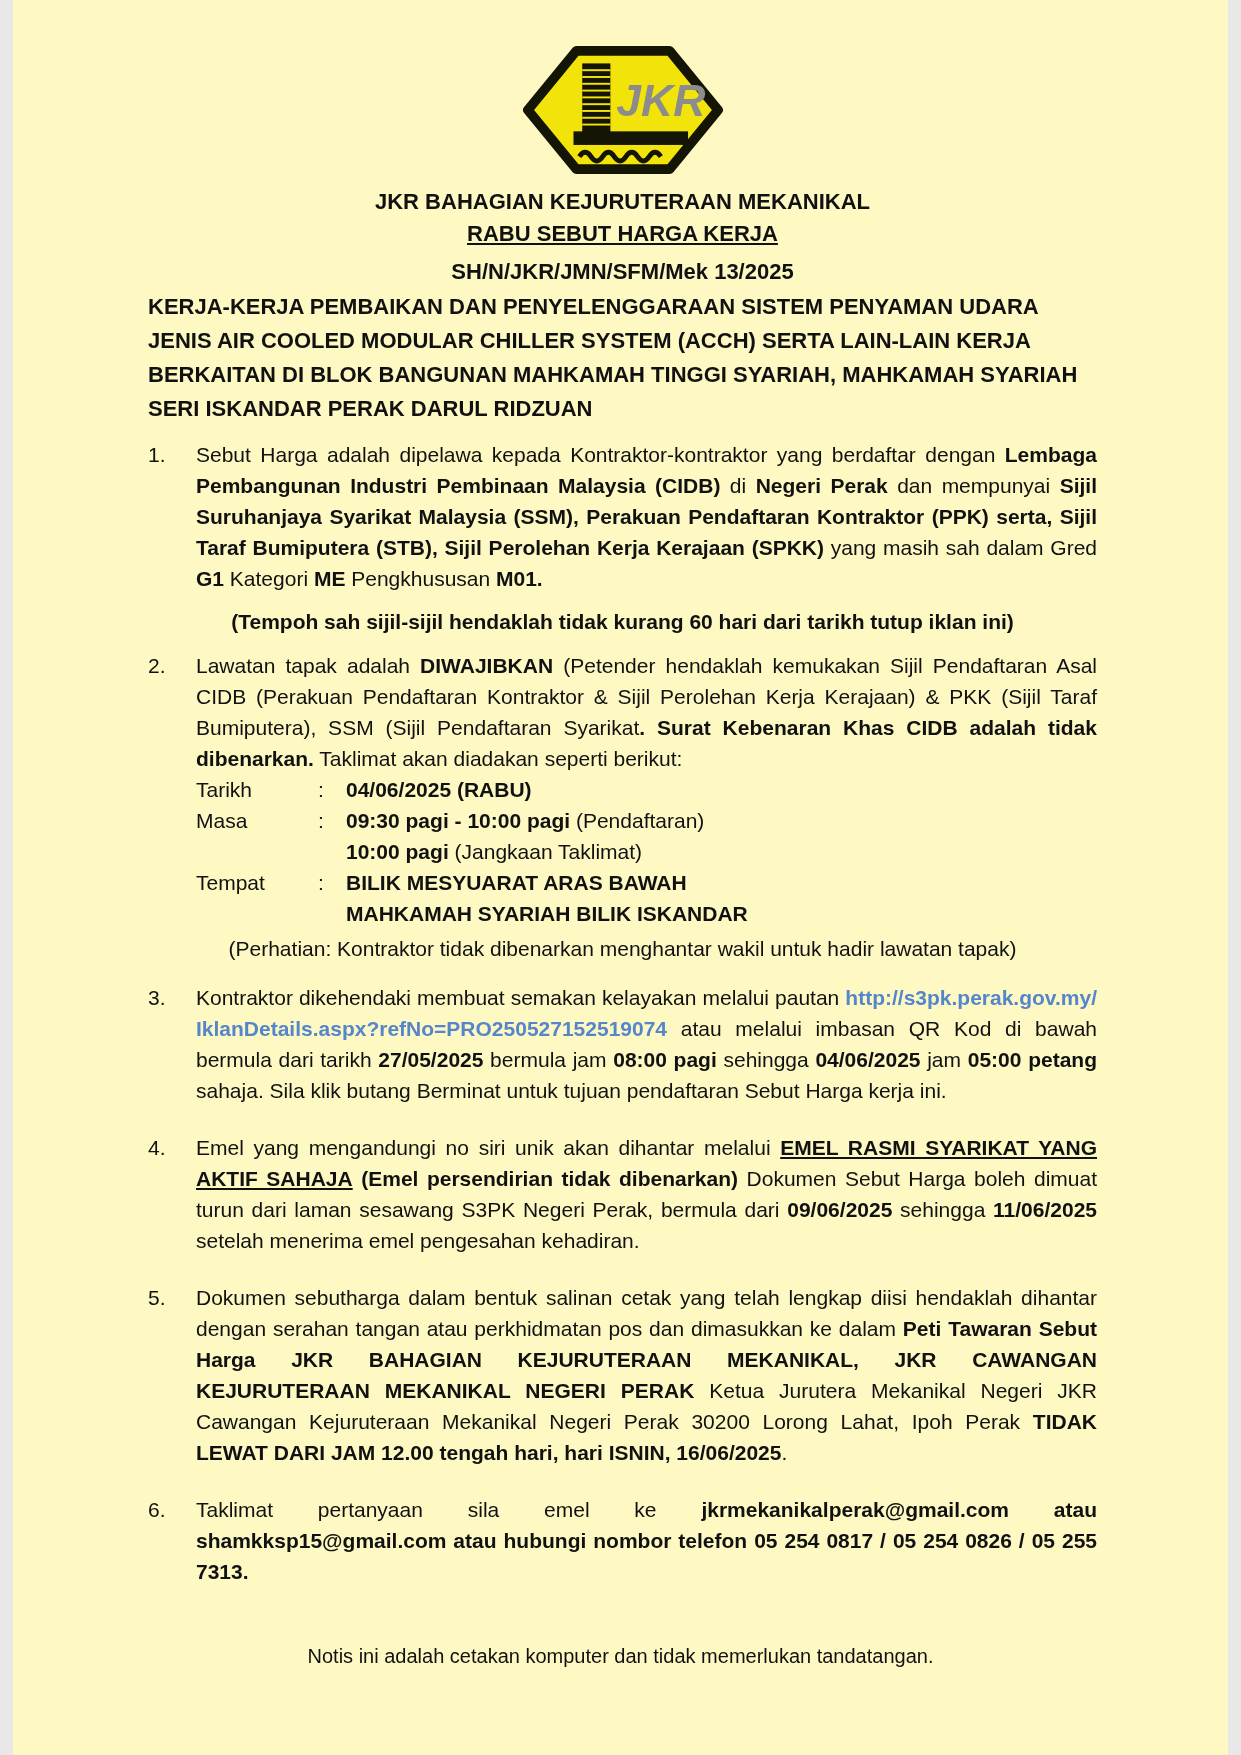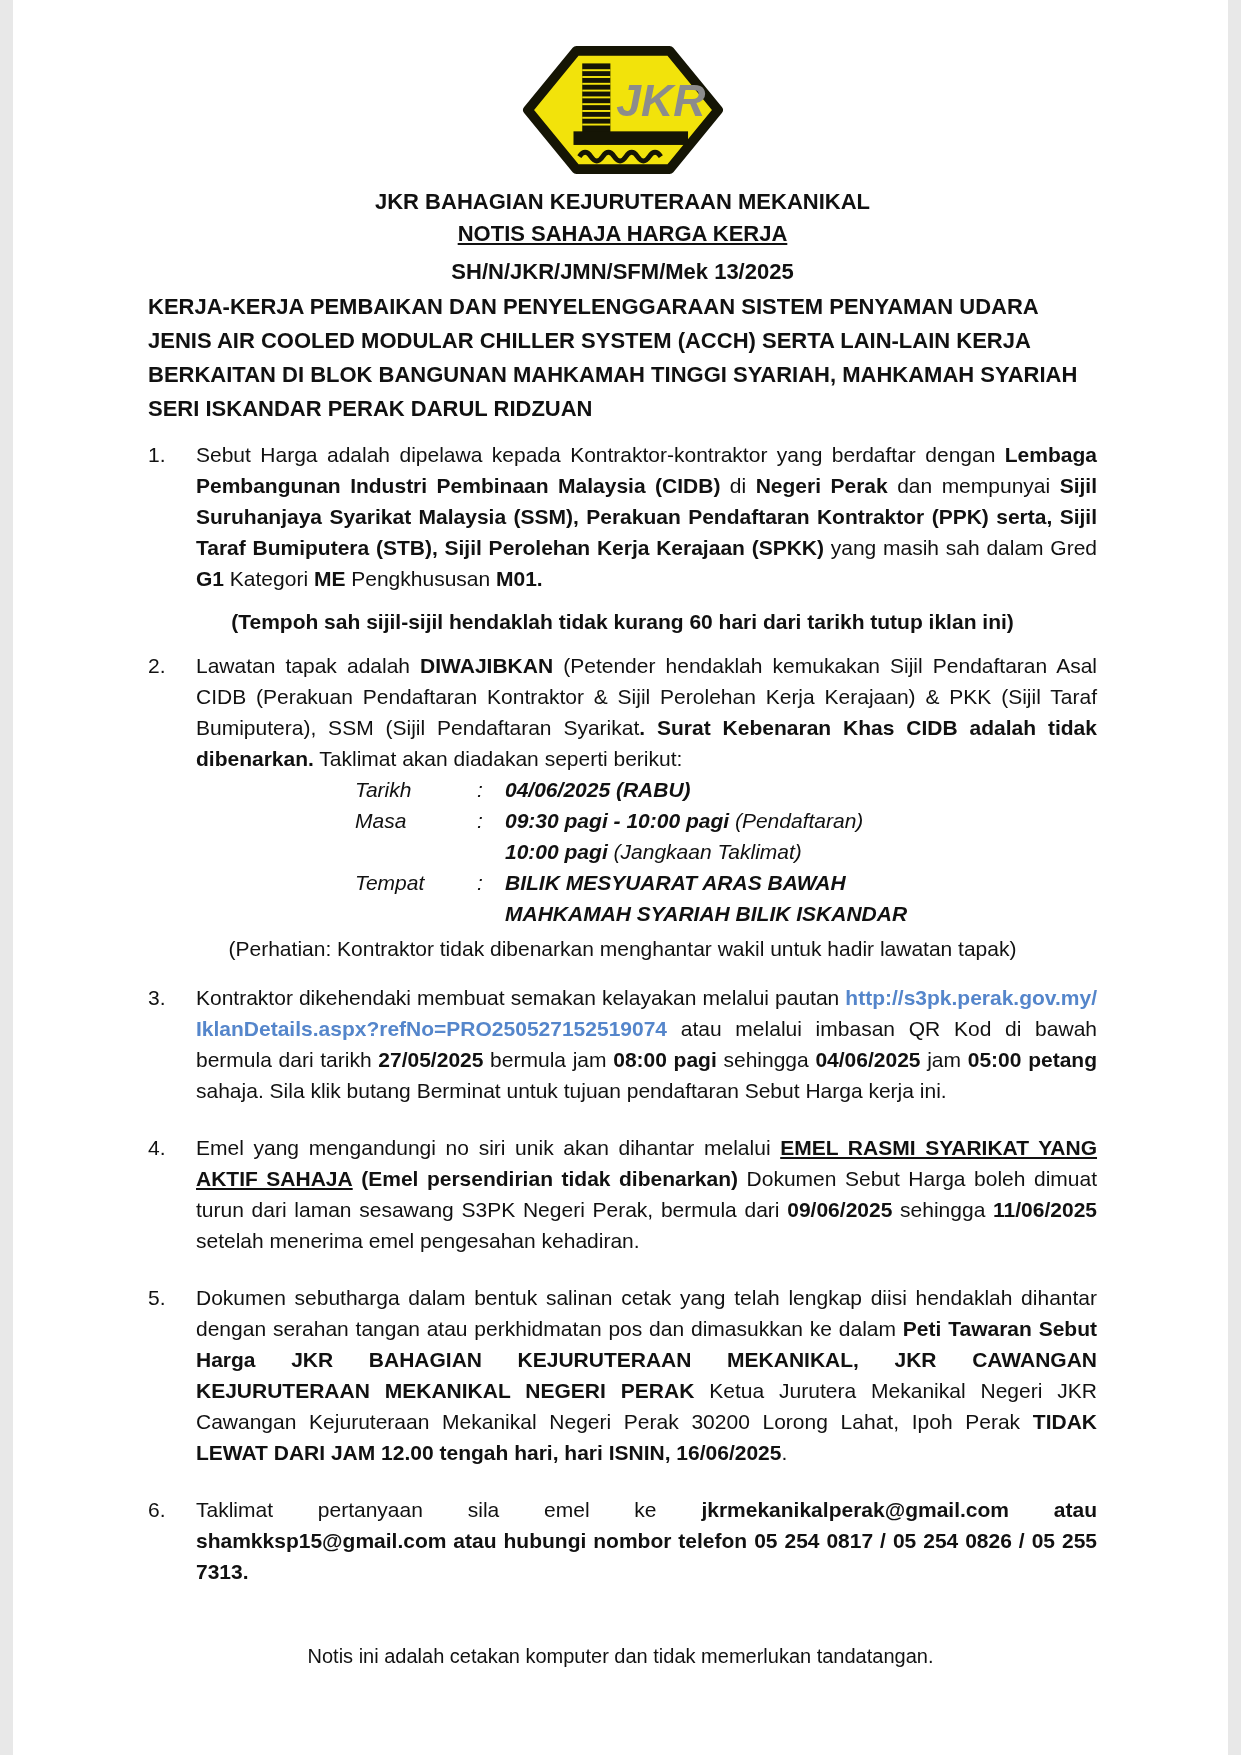--- a/index.html
+++ b/index.html
@@ -1,37 +1,37 @@
 <!DOCTYPE html>
 <html style="--link: #5586CB;"><head>
 <meta charset="utf-8">
 <style>
   html,body{margin:0;padding:0;background:#e8e8e8;}
   .page{
     position:relative;
     width:1215px;height:1755px;
-    background:#ffffff;
+    background:#fef9c3;
     margin:0 auto;
     font-family:"Liberation Sans","DejaVu Sans",sans-serif;
     color:#111;
     overflow:hidden;
   }
   .content{position:absolute;left:135px;right:131px;top:44px;}
   .logo-wrap{width:206px;height:132px;margin:0 auto 10px;}
   .b{font-weight:bold;}
   .u{text-decoration:underline;}
   .org-title{font-size:22px;line-height:32px;font-weight:bold;text-align:center;}
   .notice-title{font-size:22px;line-height:32px;font-weight:bold;text-align:center;text-decoration:underline;}
   .ref-no{font-size:22px;line-height:32px;font-weight:bold;text-align:center;margin-top:6px;}
   .project-title{font-size:22px;line-height:34px;font-weight:bold;text-align:left;margin-top:2px;}
   .item{display:flex;margin-top:13px;font-size:21px;line-height:31px;}
   .item .num{width:48px;flex:none;}
   .item .ibody{flex:1;text-align:justify;}
   .note-center{font-size:21px;line-height:31px;text-align:center;margin-top:12px;}
-  .schedule{margin-left:159px;margin-top:0;font-style:italic;}
+  .schedule{margin-top:0;}
   .srow{display:flex;font-size:21px;line-height:31px;}
   .srow .slabel{width:122px;flex:none;}
   .srow .scolon{width:28px;flex:none;}
   .srow .sval{flex:1;}
   .link{color:var(--link,#5586CB);font-weight:bold;text-decoration:none;word-break:break-all;}
   .footer-note{position:absolute;left:0;right:0;top:1630px;text-align:center;font-size:20px;line-height:28px;margin-top:12px;}
   .mt18{margin-top:18px;} .mt26{margin-top:26px;} .mt4{margin-top:4px;}
 </style>
 </head>
 <body>
@@ -54,21 +54,21 @@
           <line x1="63" y1="76" x2="92" y2="76"></line>
           <line x1="63" y1="83" x2="92" y2="83"></line>
         </g>
         <rect x="54" y="90" width="118" height="14" fill="#151505"></rect>
         <path d="M60,116 q6,-9 12,0 t12,0 t12,0 t12,0 t12,0 t12,0 t12,0" fill="none" stroke="#151505" stroke-width="5"></path>
         <text x="98" y="74" font-size="46" font-weight="bold" font-style="italic" fill="#8C8C8C" font-family="Liberation Sans, sans-serif">JKR</text>
       </svg>
     </div>
 
     <div class="org-title">JKR BAHAGIAN KEJURUTERAAN MEKANIKAL</div>
-    <div class="notice-title">NOTIS SAHAJA HARGA KERJA</div>
+    <div class="notice-title">RABU SEBUT HARGA KERJA</div>
 
     <div class="ref-no">SH/N/JKR/JMN/SFM/Mek 13/2025</div>
     <div class="project-title">KERJA-KERJA PEMBAIKAN DAN PENYELENGGARAAN SISTEM PENYAMAN UDARA JENIS AIR COOLED MODULAR CHILLER SYSTEM (ACCH) SERTA LAIN-LAIN KERJA BERKAITAN DI BLOK BANGUNAN MAHKAMAH TINGGI SYARIAH, MAHKAMAH SYARIAH SERI ISKANDAR PERAK DARUL RIDZUAN</div>
 
     <div class="item">
       <span class="num">1.</span>
       <div class="ibody"><span>Sebut Harga adalah dipelawa kepada Kontraktor-kontraktor yang berdaftar dengan </span><span class="b">Lembaga Pembangunan Industri Pembinaan Malaysia (CIDB)</span><span> di </span><span class="b">Negeri Perak</span><span> dan mempunyai </span><span class="b">Sijil Suruhanjaya Syarikat Malaysia (SSM), Perakuan Pendaftaran Kontraktor (PPK) serta, Sijil Taraf Bumiputera (STB), Sijil Perolehan Kerja Kerajaan (SPKK)</span><span> yang masih sah dalam Gred  </span><span class="b">G1</span><span> Kategori </span><span class="b">ME</span><span>  Pengkhususan </span><span class="b">M01.</span></div>
     </div>
 
     <div class="note-center b">(Tempoh sah sijil-sijil hendaklah tidak kurang 60 hari dari tarikh tutup iklan ini)</div>

